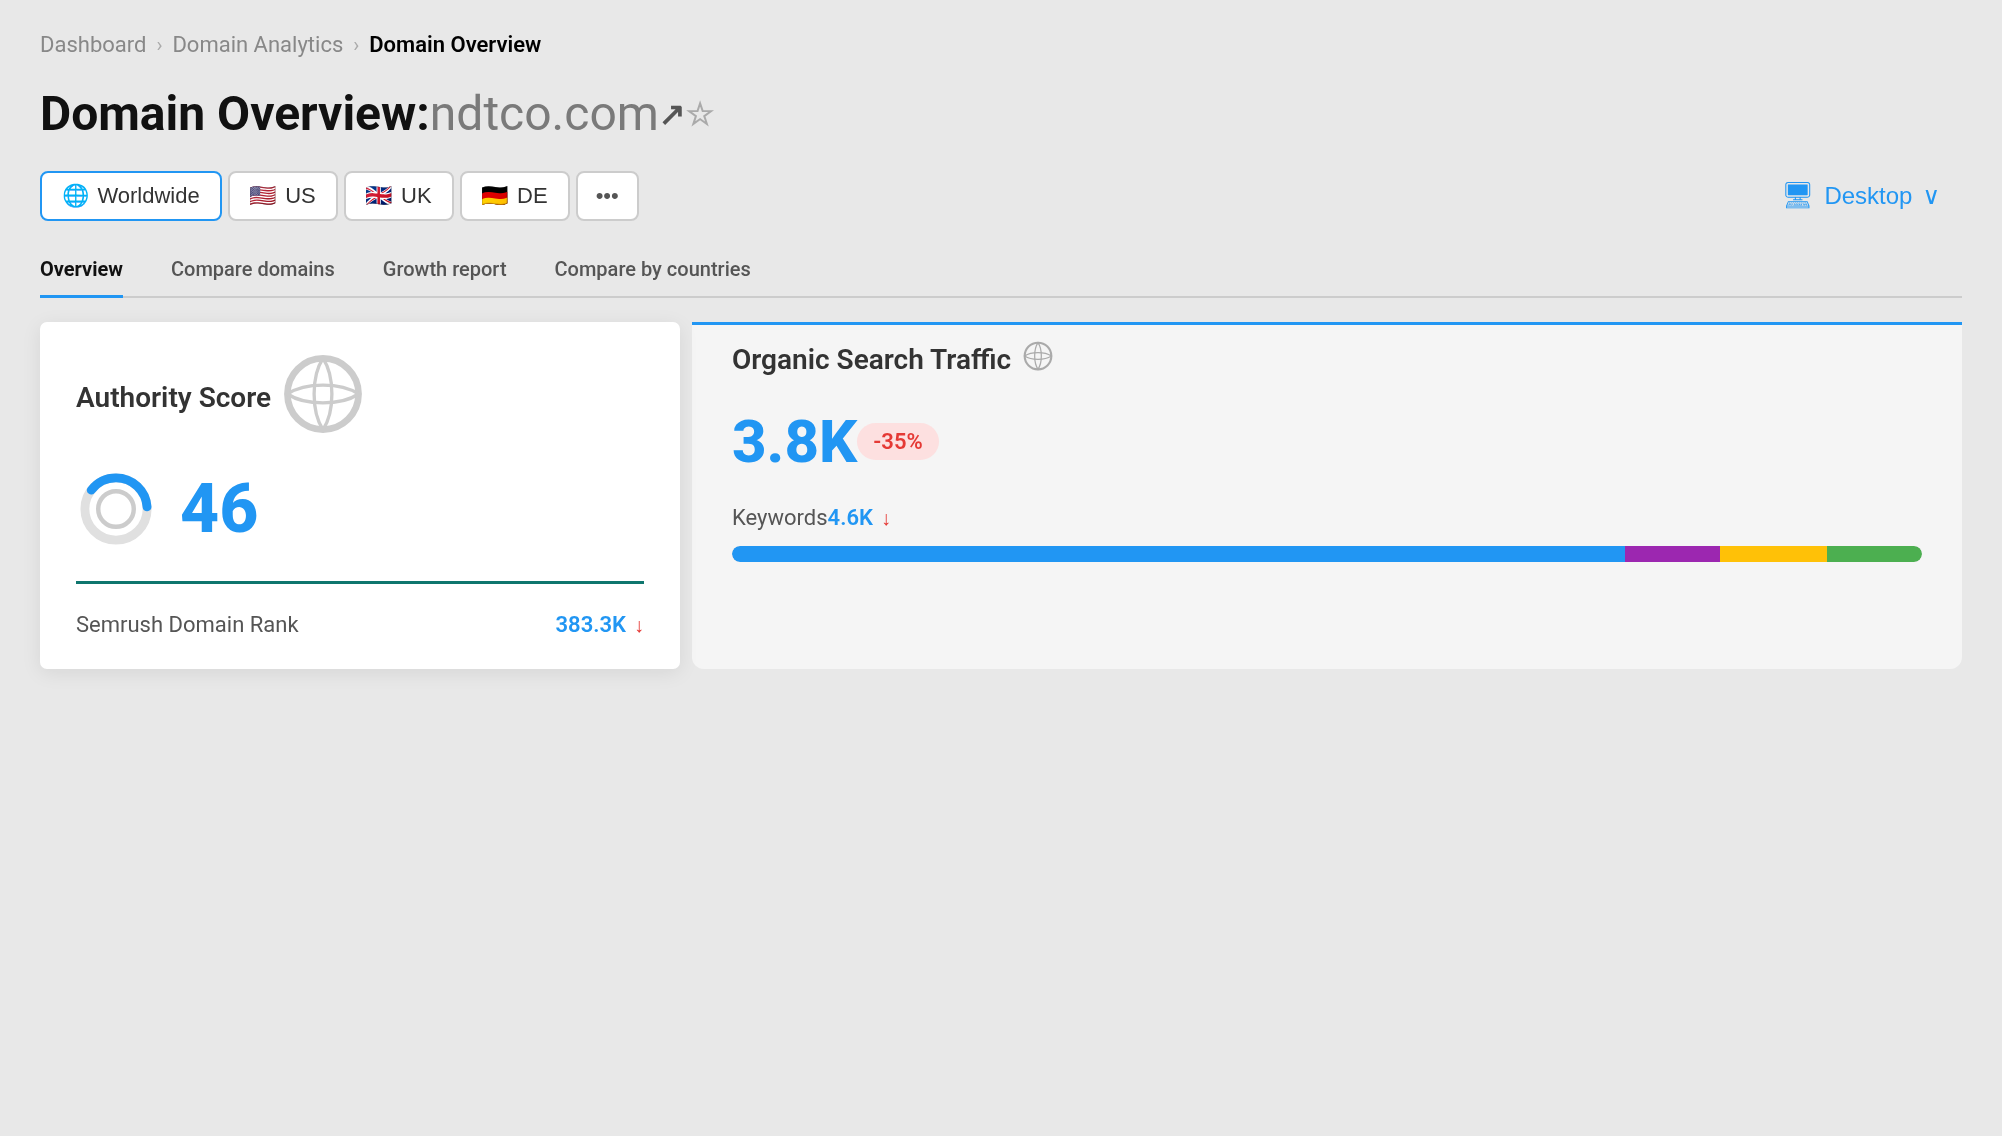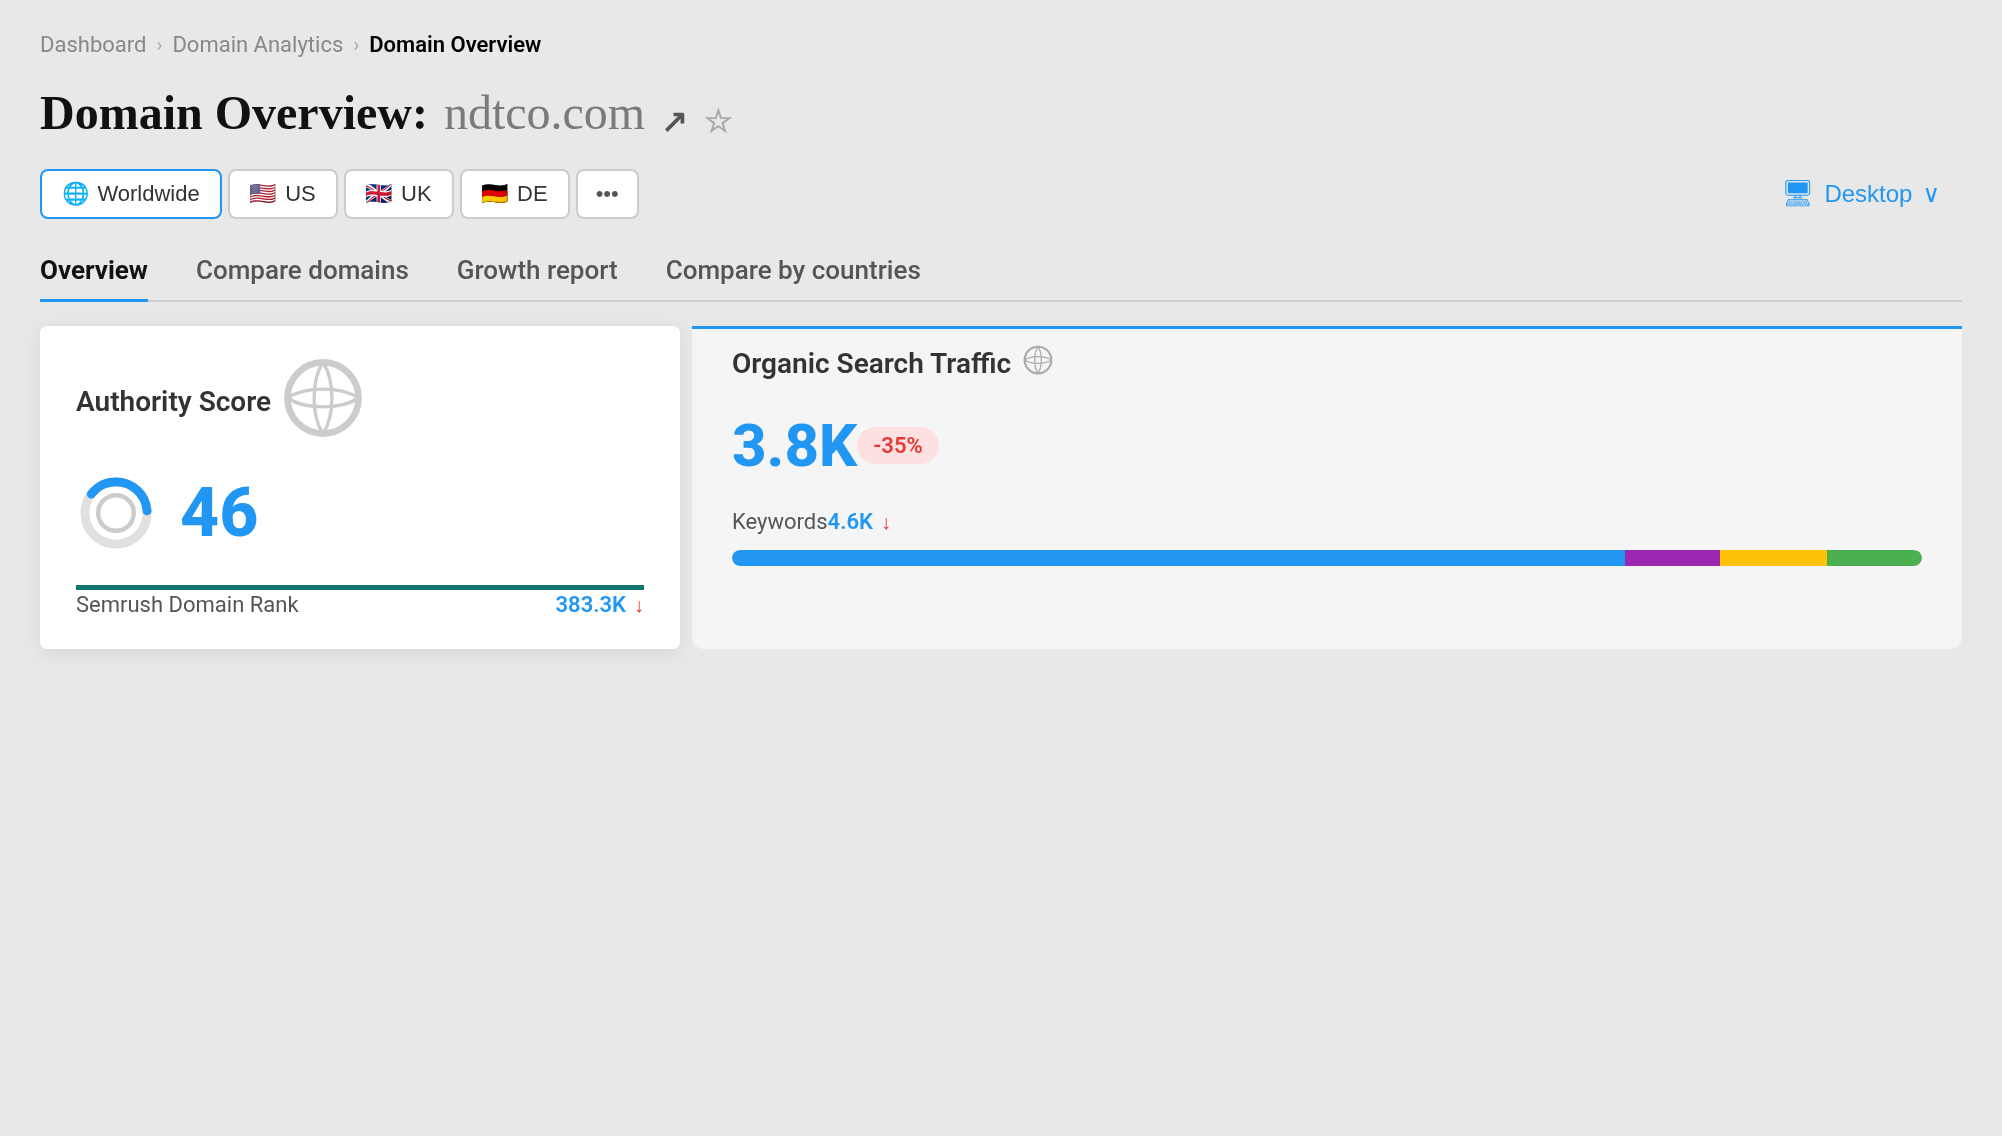--- a/index.html
+++ b/index.html
@@ -29,23 +29,21 @@
       font-weight: 600;
     }
 
     
     .page-title {
       font-size: 48px;
       font-weight: 700;
       color: #111;
       margin-bottom: 28px;
       display: flex;
-      align-items: flex-end;
-      gap: 16px;
-      font-family: Liberation Serif, serif;
+      align-items: center;
     }
     .page-title .domain-name {
       color: #7a7a7a;
       font-weight: 400;
     }
     .page-title .icon-link {
       font-size: 32px;
       color: #555;
       cursor: pointer;
     }
@@ -112,21 +110,21 @@
     }
 
     
     .tabs {
       display: flex;
       gap: 48px;
       border-bottom: 2px solid #ccc;
       margin-bottom: 0;
     }
     .tab {
-      font-size: 26px;
+      font-size: 20px;
       color: #555;
       padding-bottom: 14px;
       cursor: pointer;
       font-weight: 500;
       border-bottom: 3px solid transparent;
       margin-bottom: -2px;
     }
     .tab.active {
       color: #111;
       font-weight: 700;
@@ -190,22 +188,22 @@
       color: #2196f3;
     }
 
     
     .card-stat {
       display: flex;
       align-items: center;
       justify-content: space-between;
       font-size: 22px;
       color: #555;
-      padding-top: 2px;
-      border-top: 5px solid #0f766e;
+      padding-top: 28px;
+      border-top: 3px solid #0f766e;
     }
     .card-stat .stat-value {
       color: #2196f3;
       font-weight: 600;
       display: flex;
       align-items: center;
       gap: 8px;
     }
     .arrow-down {
       color: #e53935;

